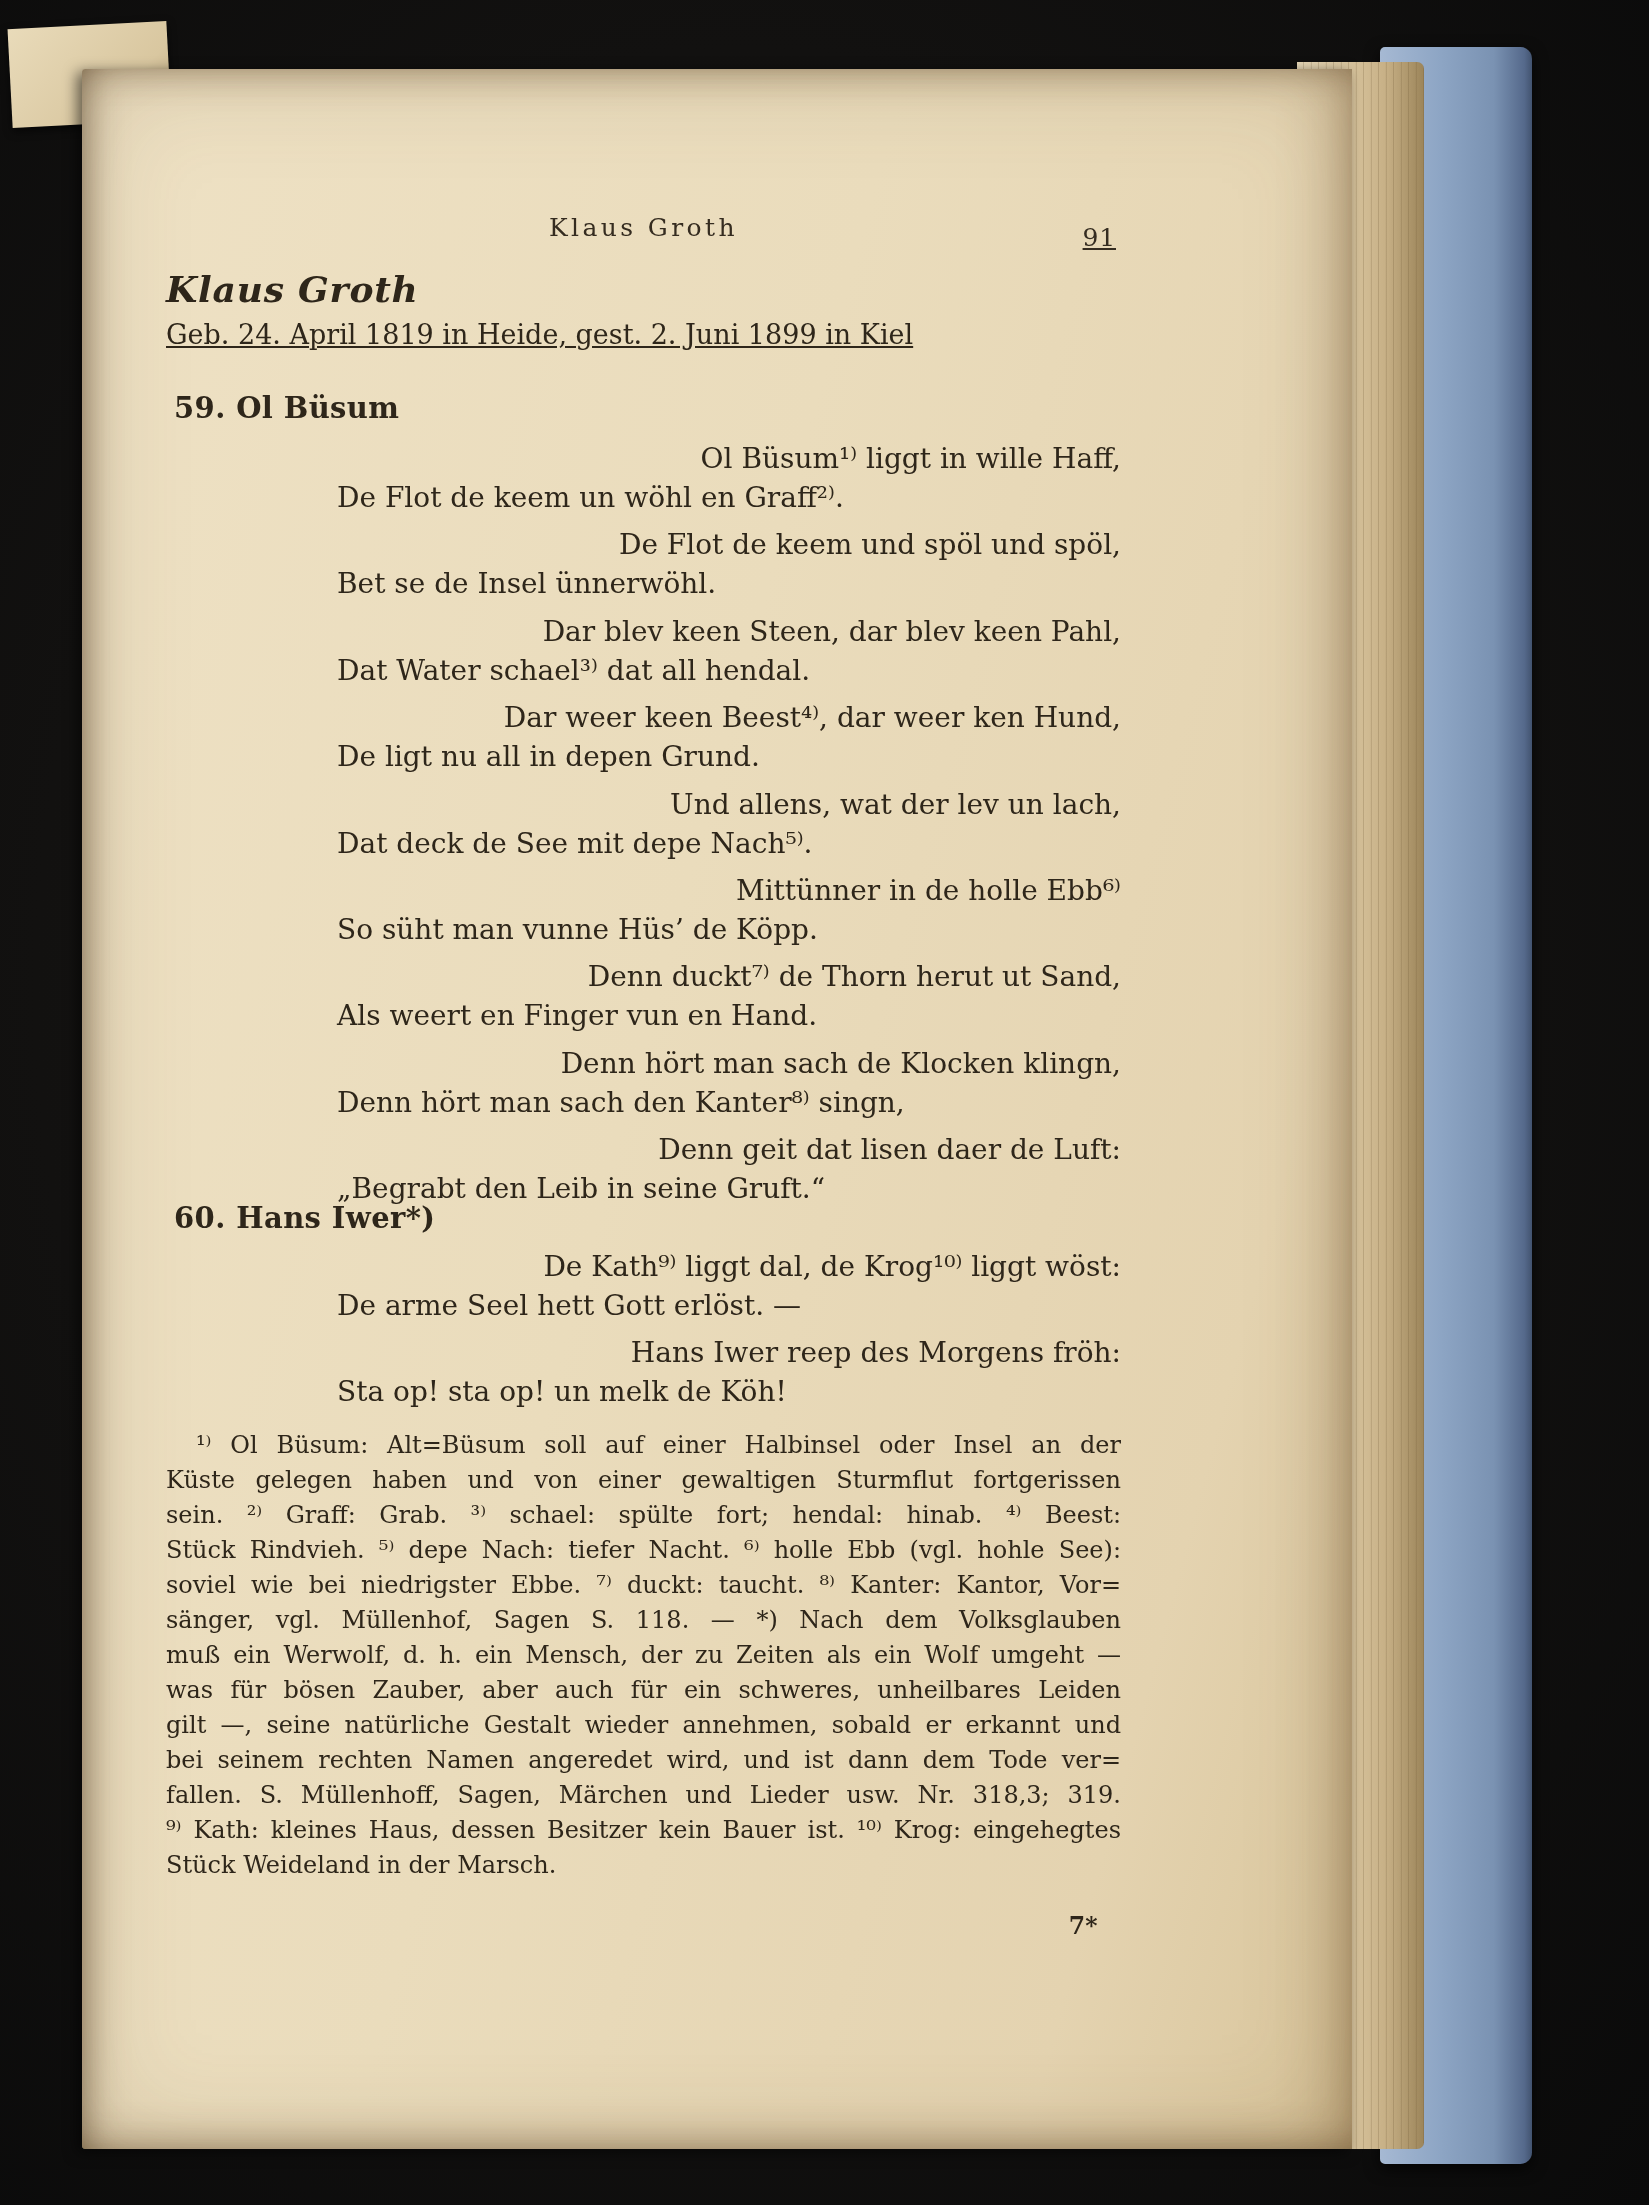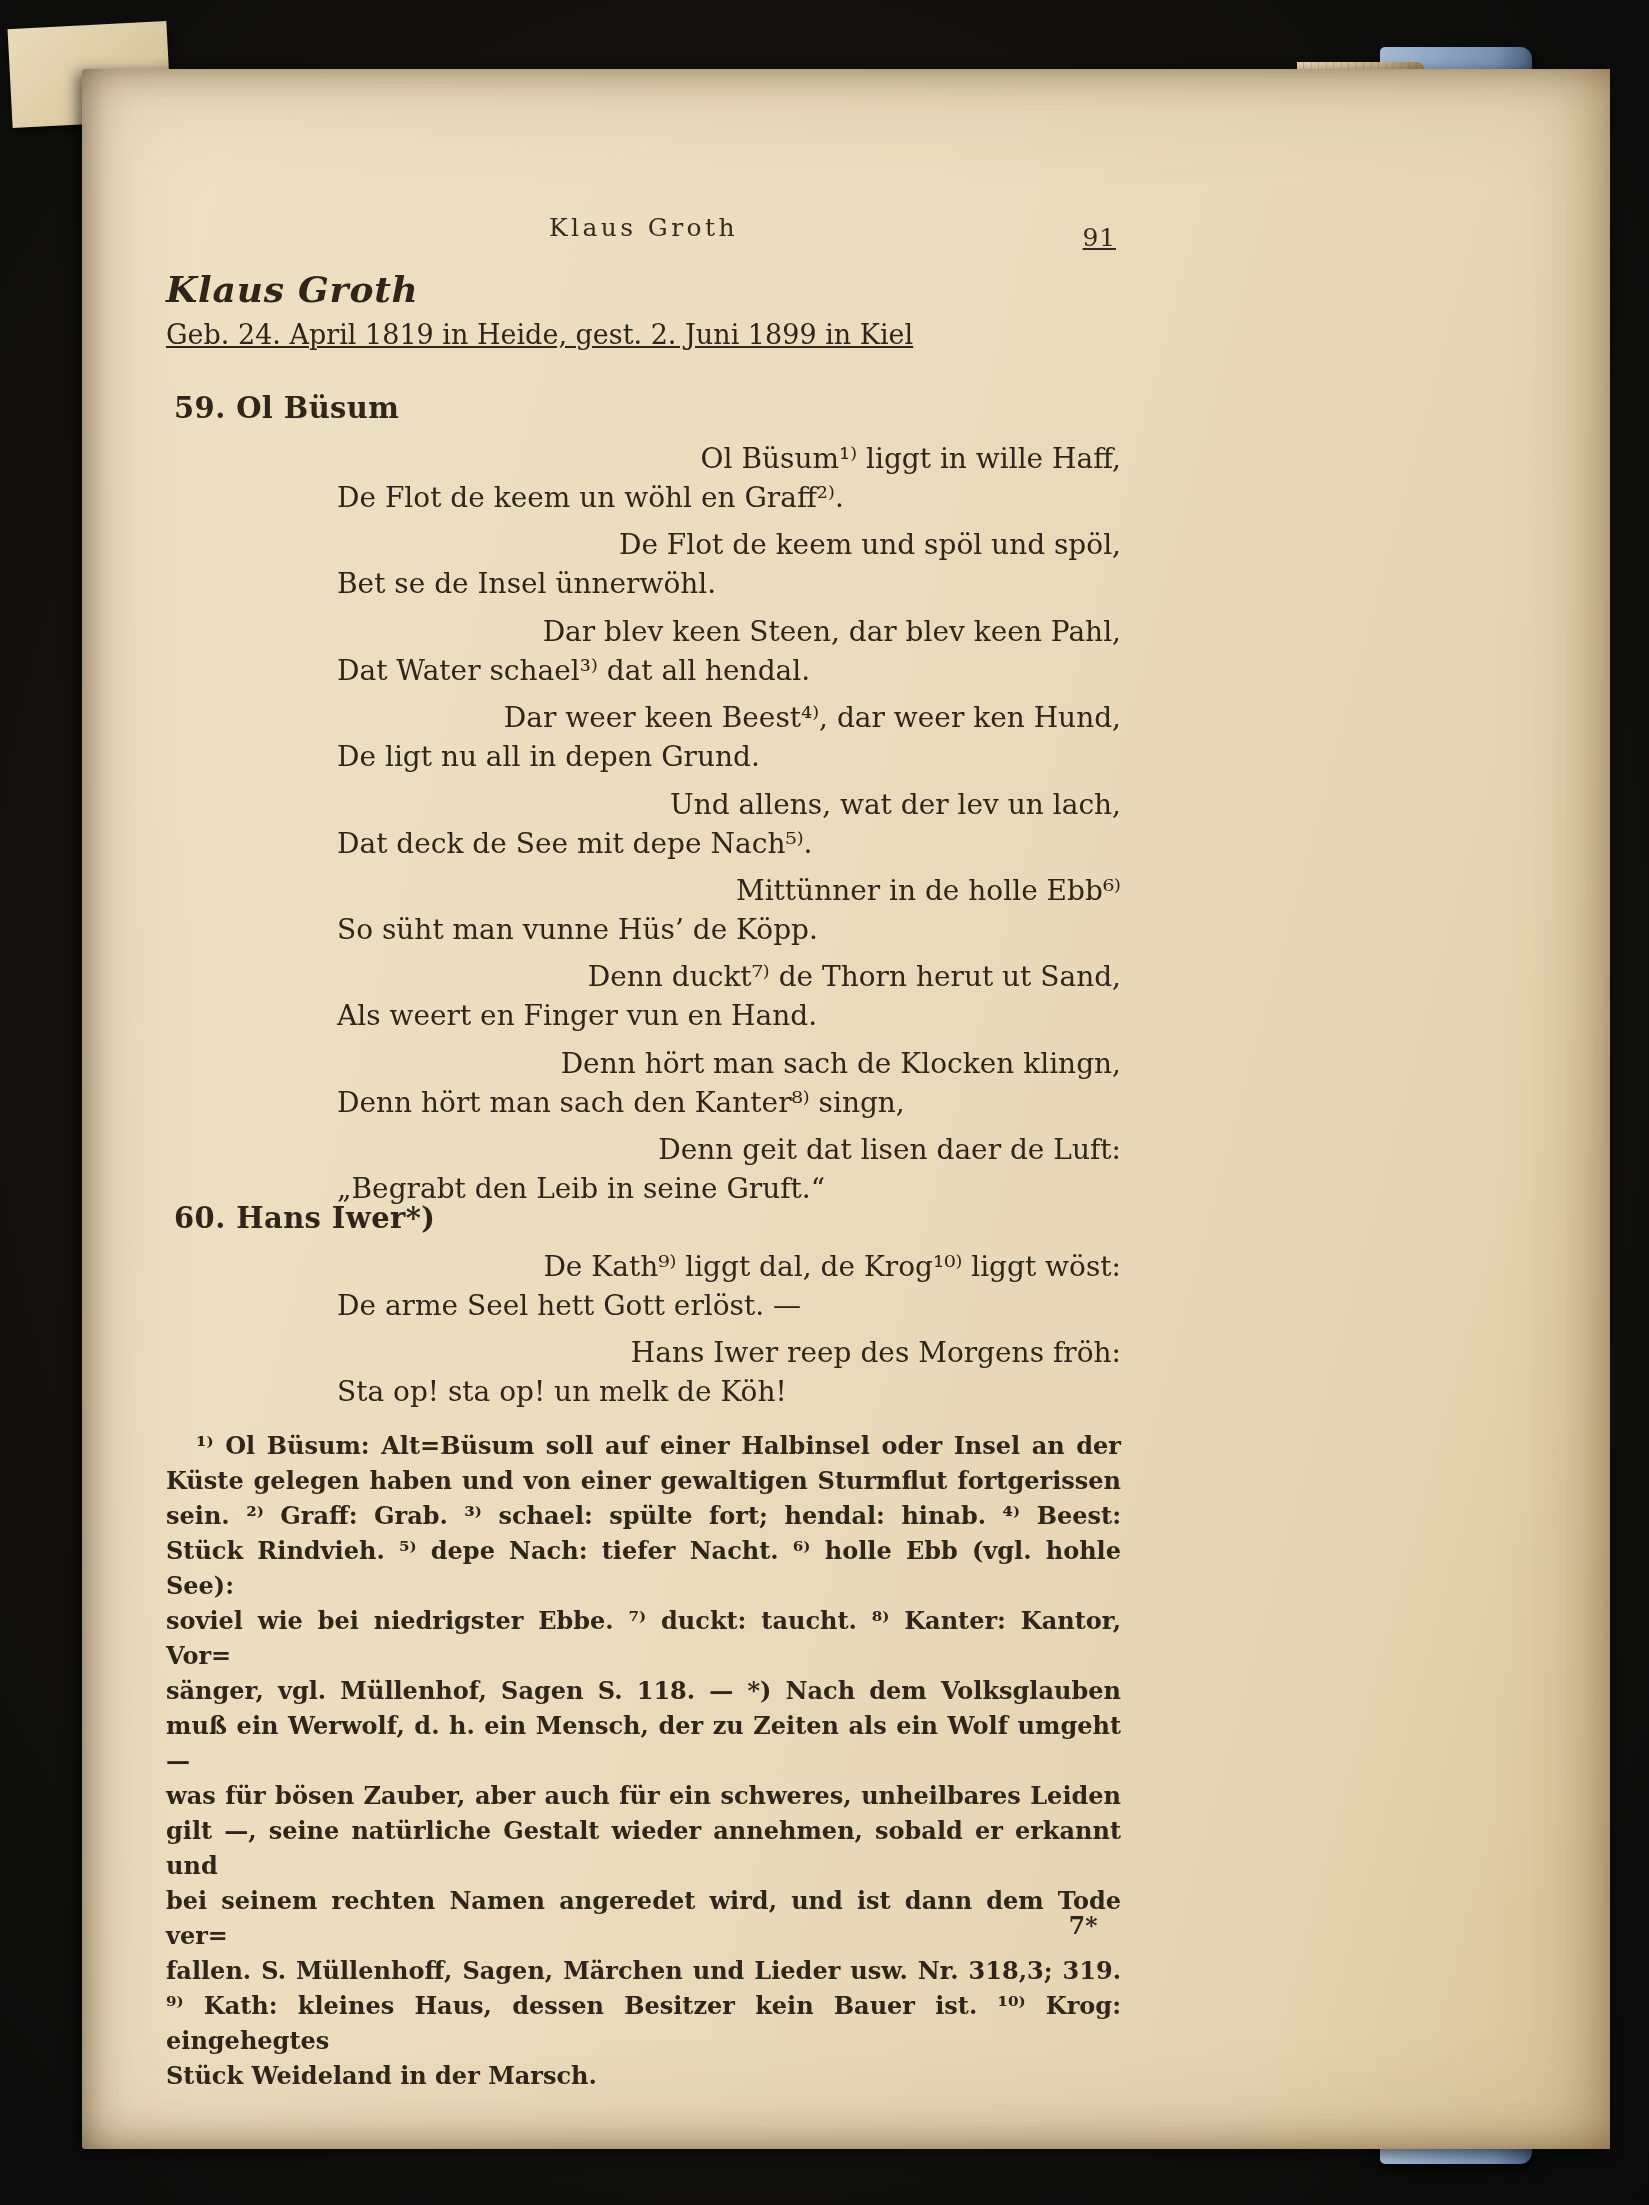--- a/index.html
+++ b/index.html
@@ -37,21 +37,21 @@
       repeating-linear-gradient(90deg,
         rgba(104,82,48,0) 0px, rgba(104,82,48,0) 5.9px,
         rgba(104,82,48,0.30) 6.7px, rgba(104,82,48,0) 7.5px),
       linear-gradient(90deg, #e8d9b8 0%, #dcc9a3 35%, #c7b086 70%, #9c855a 100%);
     border-radius: 0 6.7px 6.7px 0;
   }
 
   
   .page {
     position: absolute; left: 82px; top: 69px;
-    width: 1528px; height: 2080px;
+    width: 1270px; height: 2080px;
     background: linear-gradient(105deg, #eee1c4 0%, #eadcbc 45%, #e4d3b0 82%, #d8c49a 100%);
     border-radius: 3.4px 0 0 3.4px;
     box-shadow: -5px 3.4px 13.4px rgba(0,0,0,0.55);
   }
   .page::after {
     content: ''; position: absolute; inset: 0; pointer-events: none;
     border-radius: inherit;
     box-shadow:
       inset 0 0 109px rgba(100,72,38,0.22),
       inset 22px 0 42px -22px rgba(60,40,20,0.55),
@@ -103,21 +103,21 @@
   .p60 { top: 1178px; }
   .stanza { margin: 0 0 8.4px 0; }
   .stanza p { margin: 0; }
   .stanza .l1 { padding-left: 55px; text-align: right; }
 
   .footnotes {
     position: absolute; left: 0; top: 1359px;
     width: 955px;
     font-size: 24px; line-height: 35px;
   }
-  .fn-line { text-align: justify; text-align-last: justify; font-weight: bold; }
+  .fn-line { text-align: justify; text-align-last: justify; }
   .fn-line.fn-first { text-indent: 30px; }
   .fn-line.fn-last { text-align: left; text-align-last: left; }
 
   .signature-mark {
     position: absolute; top: 1843px; right: 23.5px;
     font-size: 23.5px; font-weight: bold;
   }
 </style>
 </head>
 <body>

